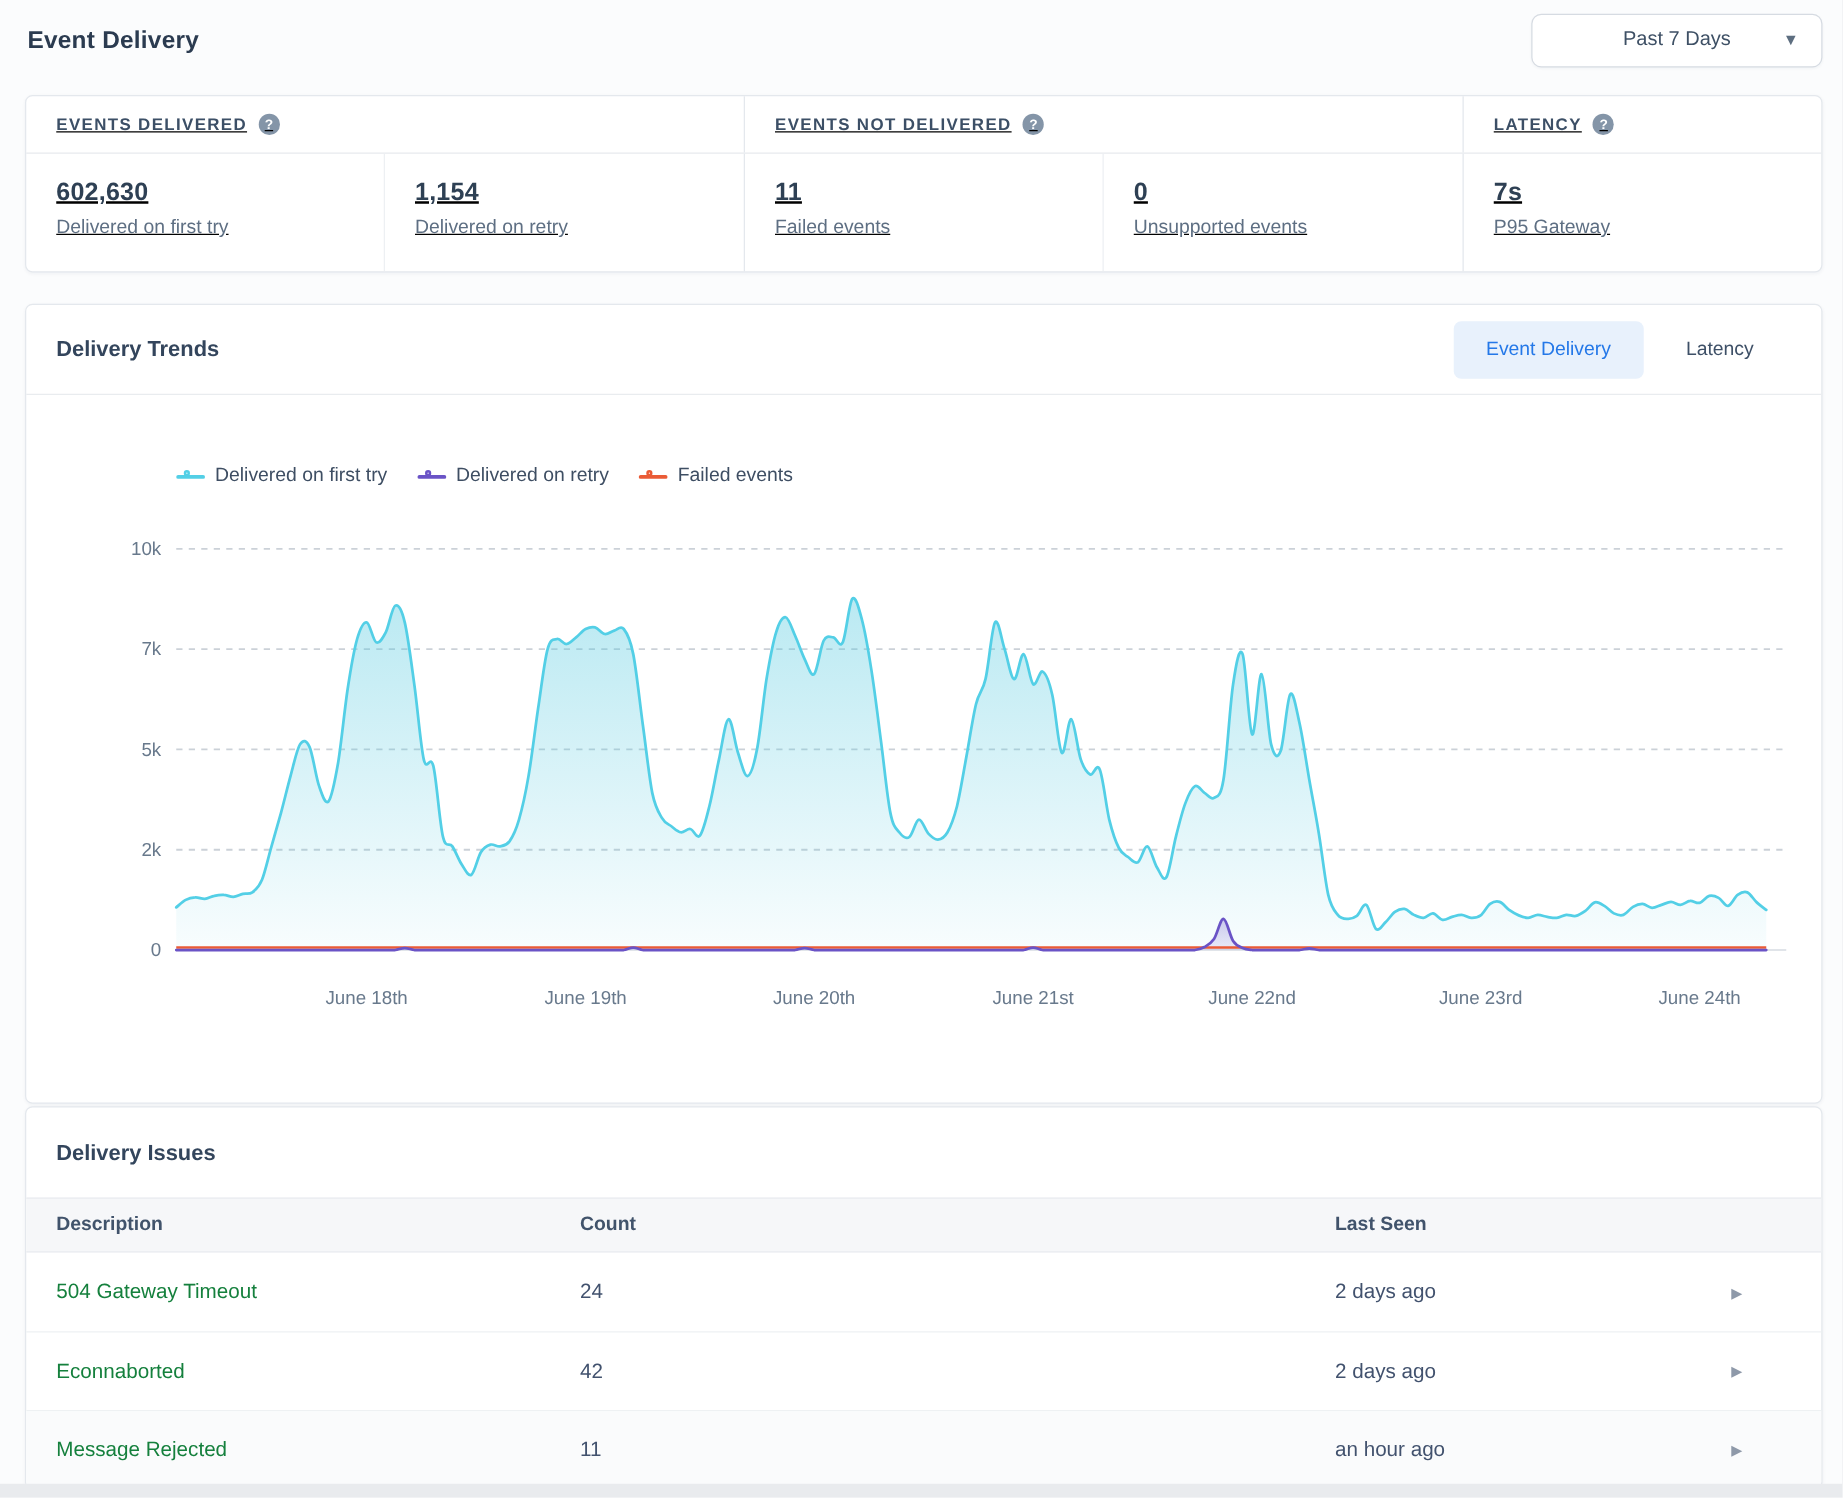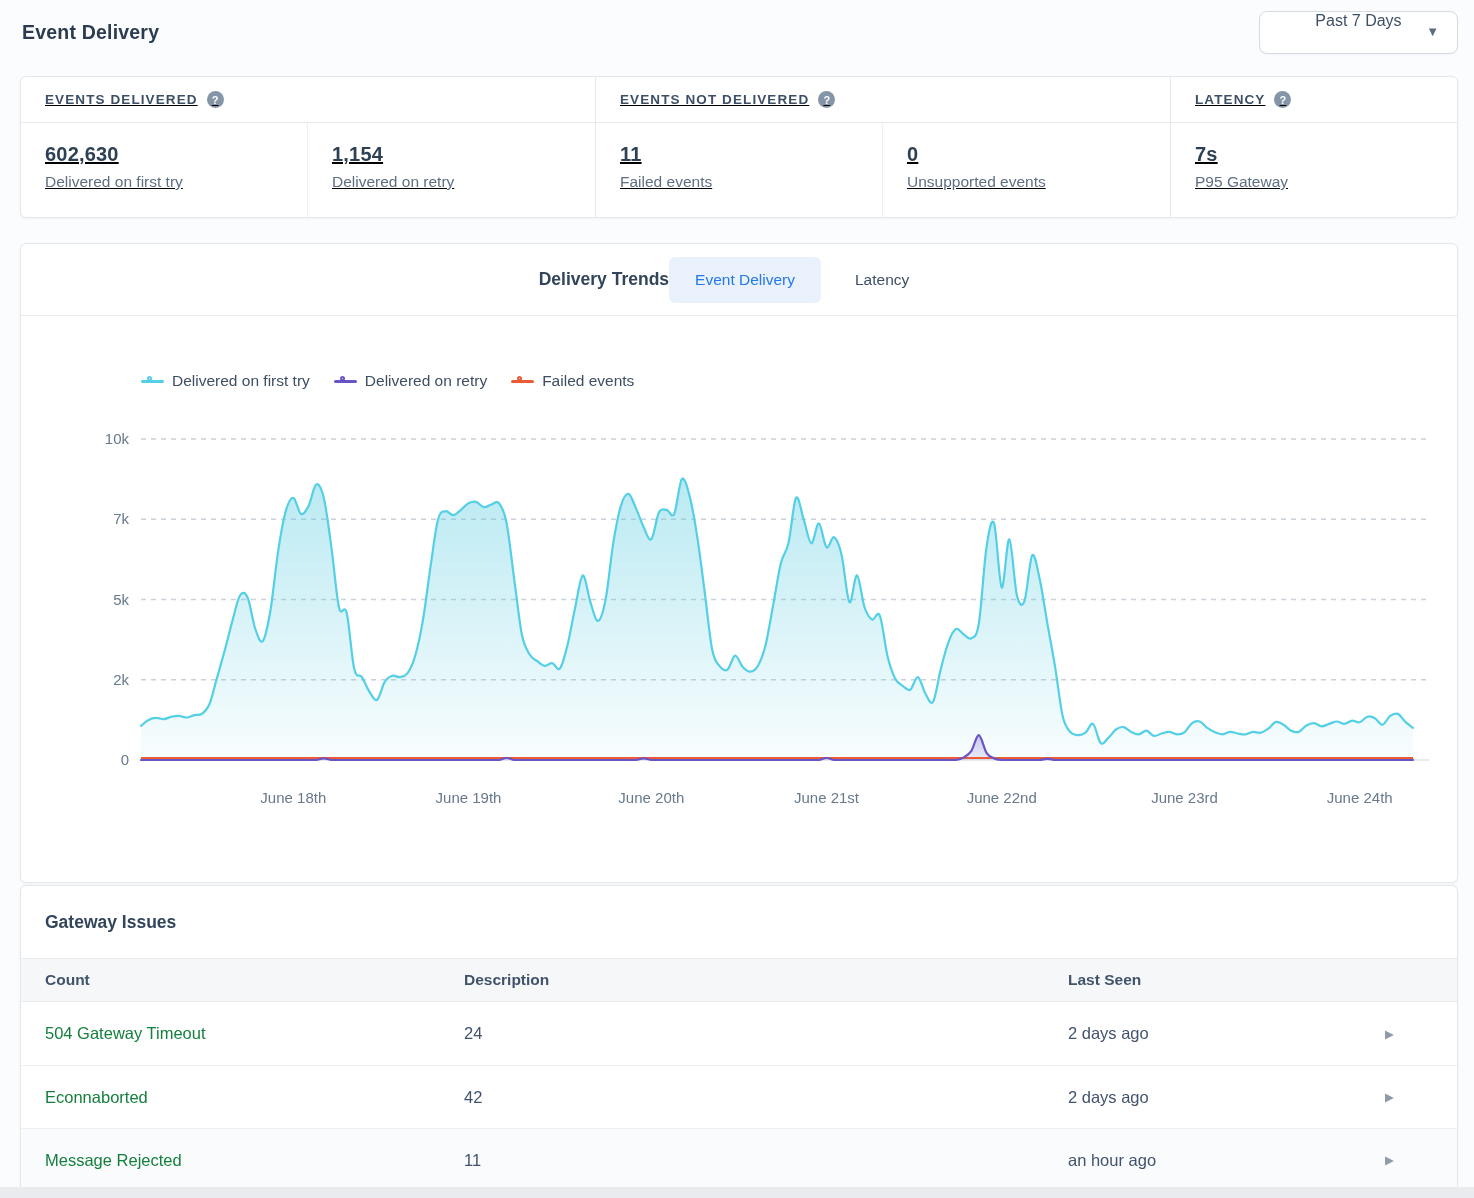--- a/index.html
+++ b/index.html
@@ -8,23 +8,23 @@
   .page{
     position:relative; width:1474px; height:1198px; background:#FBFCFD; overflow:hidden;
   }
   
   .page-header{
     display:flex; justify-content:space-between; align-items:center;
     padding:8px 16px 0 22px; height:56px;
   }
   .page-title{ font-size:19.5px; font-weight:700; color:#2B3B50; letter-spacing:.2px; }
   .range-select{
-    position:relative; width:199px; height:43px; background:#fff;
+    position:relative; width:233px; height:43px; background:#fff;
     border:1px solid #D6DBE2; border-radius:8px; cursor:pointer;
-    display:flex; justify-content:center;
+    display:flex; align-items:center; justify-content:center;
     font-family:inherit; font-size:16px; color:#3E5065;
     box-shadow:0 1px 2px rgba(23,43,77,.04);
   }
   .range-select .caret{
     position:absolute; right:18px; top:50%; transform:translateY(-54%);
     font-size:13px; color:#5D6E80; line-height:1;
   }
   
   .card{
     background:#fff; border:1px solid #E4E8ED; border-radius:6px;
@@ -51,21 +51,21 @@
   .stats-grid-values > .stat-section{ display:grid; grid-template-columns:1fr 1fr; }
   .stats-grid-values > .stat-section.single{ grid-template-columns:1fr; }
   .stats-grid-values > .stat-section:not(:last-child){ border-right:1px solid #E4E8ED; }
   .stat-cell{ padding:20px 24px 26px 24px; }
   .stat-section:not(.single) .stat-cell:first-child{ border-right:1px solid #EDF0F3; }
   .stat-value{ font-size:20px; font-weight:700; color:#2E4054; letter-spacing:.2px; }
   .stat-label{ margin-top:7px; font-size:15.5px; color:#5E6F83; }
   
   .trends-card{ margin-top:25px; height:640px; }
   .trends-header{
-    height:72px; padding:0 24px; display:flex; justify-content:center;
+    height:72px; padding:0 24px; display:flex; justify-content:space-between;
     align-items:center; border-bottom:1px solid #E9ECEF;
   }
   .card-title{ font-size:17.5px; font-weight:600; color:#33455C; }
   .tabs{ display:flex; align-items:center; gap:4px; }
   .tab{
     border:none; background:transparent; cursor:pointer; font-family:inherit;
     font-size:15.5px; color:#3E5067; padding:14px 30px; border-radius:6px;
   }
   .tab.active{ background:#E8F1FC; color:#2478E8; font-weight:500; padding:14px 26px; }
   
@@ -222,25 +222,25 @@
         <text x="630.3" y="397" text-anchor="middle" font-size="15" fill="#68798C">June 20th</text>
         <text x="805.5" y="397" text-anchor="middle" font-size="15" fill="#68798C">June 21st</text>
         <text x="980.7" y="397" text-anchor="middle" font-size="15" fill="#68798C">June 22nd</text>
         <text x="1163.5" y="397" text-anchor="middle" font-size="15" fill="#68798C">June 23rd</text>
         <text x="1338.7" y="397" text-anchor="middle" font-size="15" fill="#68798C">June 24th</text>
       </svg>
   </div>
 
   <div class="card issues-card">
     <div class="issues-title-row">
-      <div class="card-title">Gateway Issues</div>
+      <div class="card-title">Delivery Issues</div>
     </div>
     <div class="issues-table-header">
+      <div>Description</div>
       <div>Count</div>
-      <div>Description</div>
       <div>Last Seen</div>
       <div></div>
     </div>
     <div class="issue-row">
       <div><a class="issue-link" href="#">504 Gateway Timeout</a></div>
       <div class="issue-count">24</div>
       <div class="issue-last-seen">2 days ago</div>
       <button class="issue-chevron">▶</button>
     </div>
     <div class="issue-row">

